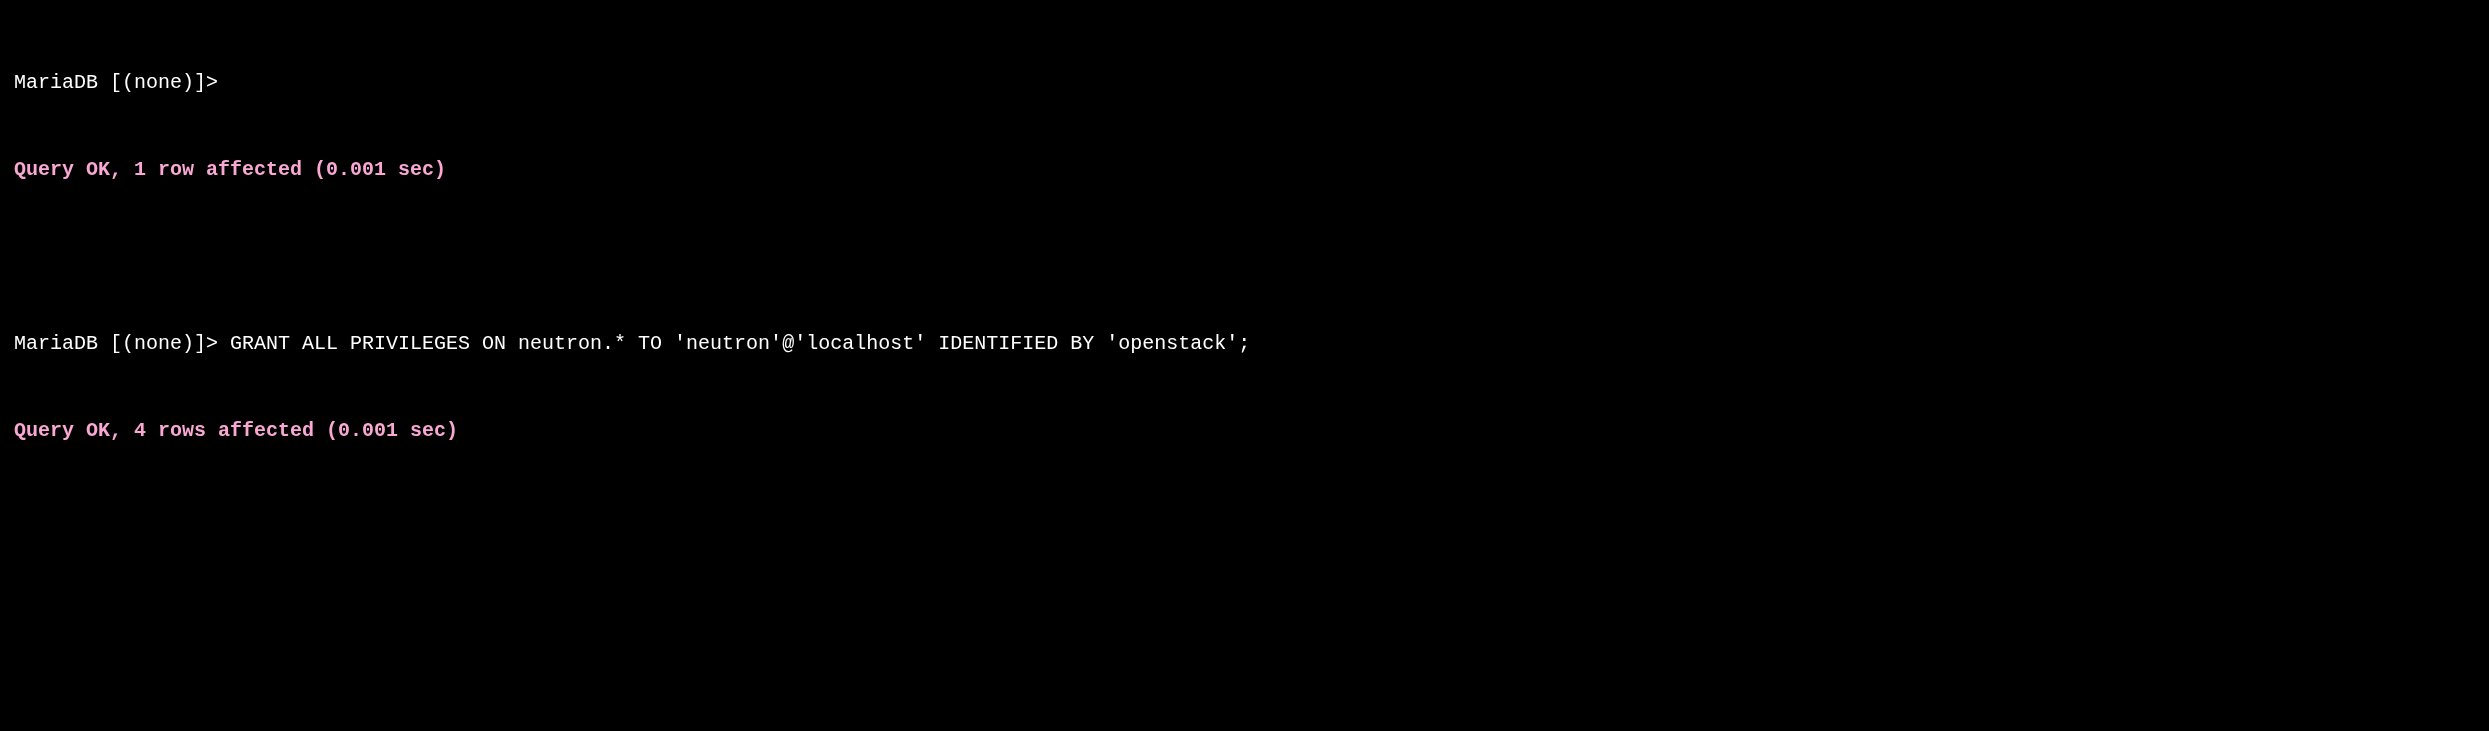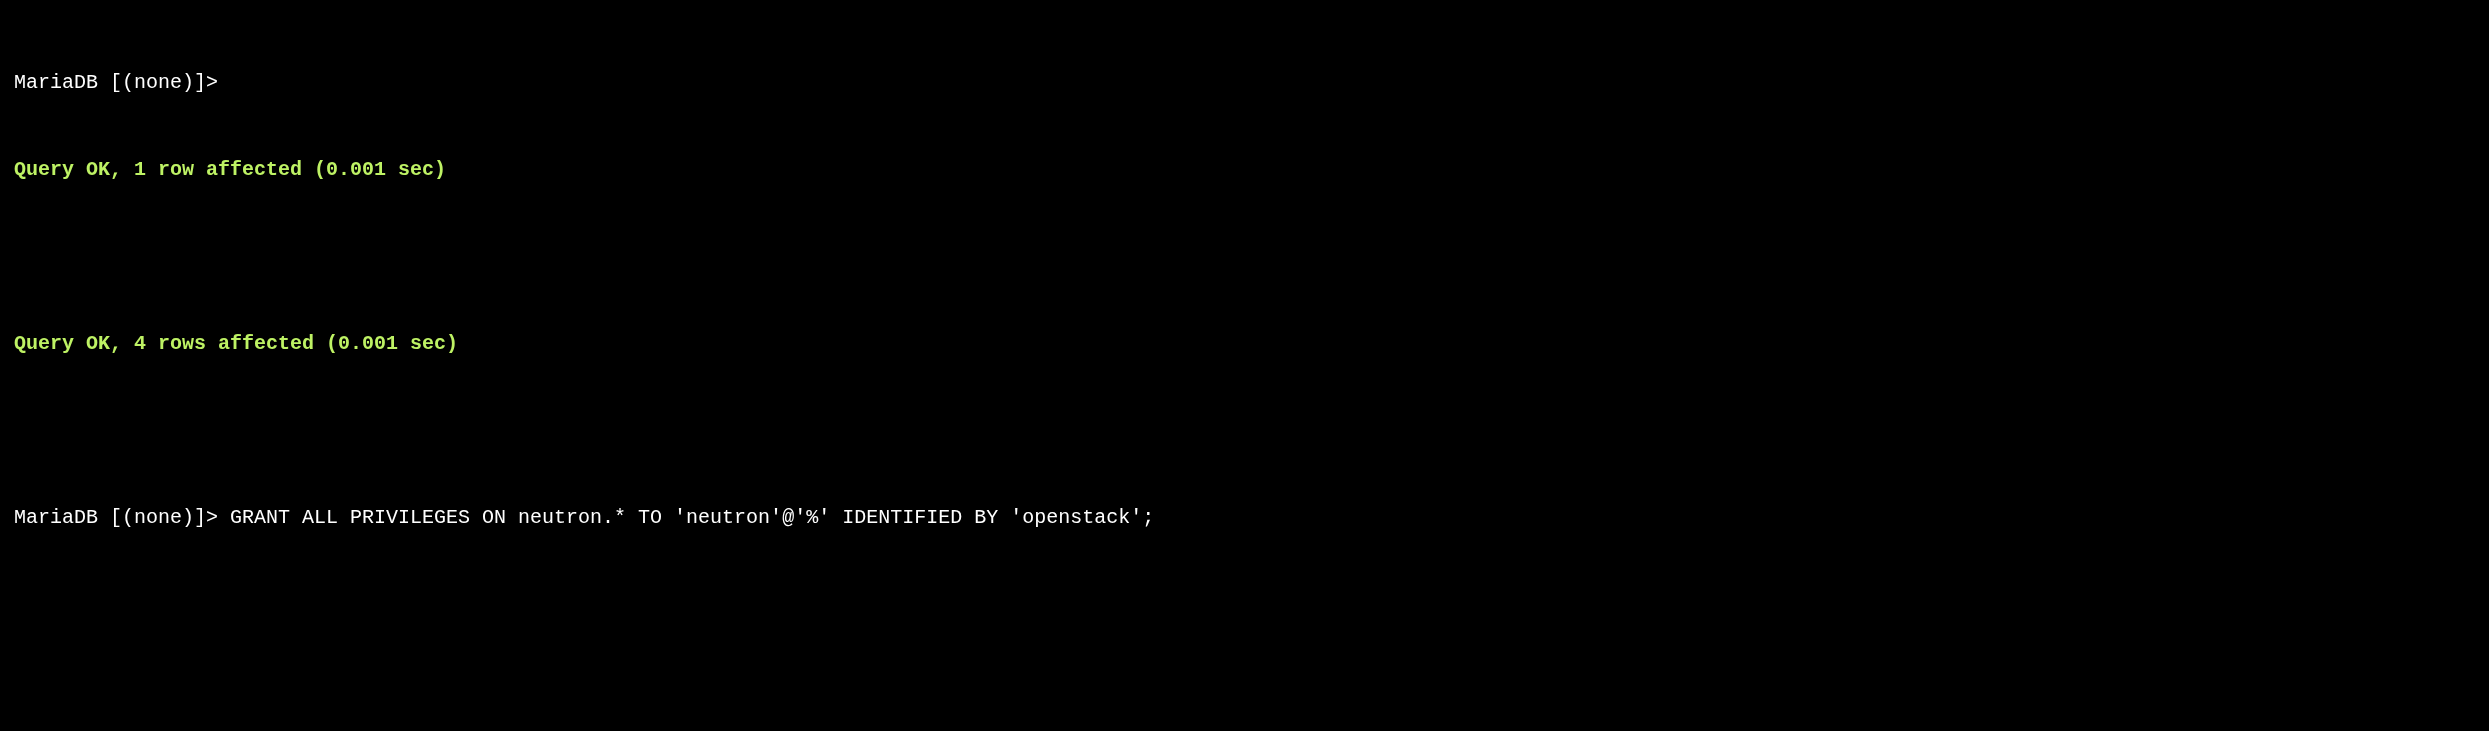--- a/index.html
+++ b/index.html
@@ -22,39 +22,39 @@
 
     .terminal-content {
       white-space: pre;
     }
 
     .prompt {
       color: #ffffff;
     }
 
     .result-bold {
-      color: #bef264;
+      color: #f9a8d4;
       font-weight: bold;
     }
 
     .line {
       display: block;
       min-height: 1.45em;
     }
   </style>
 </head>
 <body>
 
 <div class="terminal-content">
   <span class="line"><span class="prompt">MariaDB [(none)]&gt;</span></span>
   <span class="line"><span class="result-bold">Query OK, 1 row affected (0.001 sec)</span></span>
   <span class="line">&nbsp;</span>
+  <span class="line"><span class="prompt">MariaDB [(none)]&gt; GRANT ALL PRIVILEGES ON neutron.* TO 'neutron'@'localhost' IDENTIFIED BY 'openstack';</span></span>
   <span class="line"><span class="result-bold">Query OK, 4 rows affected (0.001 sec)</span></span>
   <span class="line">&nbsp;</span>
-  <span class="line"><span class="prompt">MariaDB [(none)]&gt; GRANT ALL PRIVILEGES ON neutron.* TO 'neutron'@'%' IDENTIFIED BY 'openstack';</span></span>
   
   
   
   
   
   
   
   
   
   

